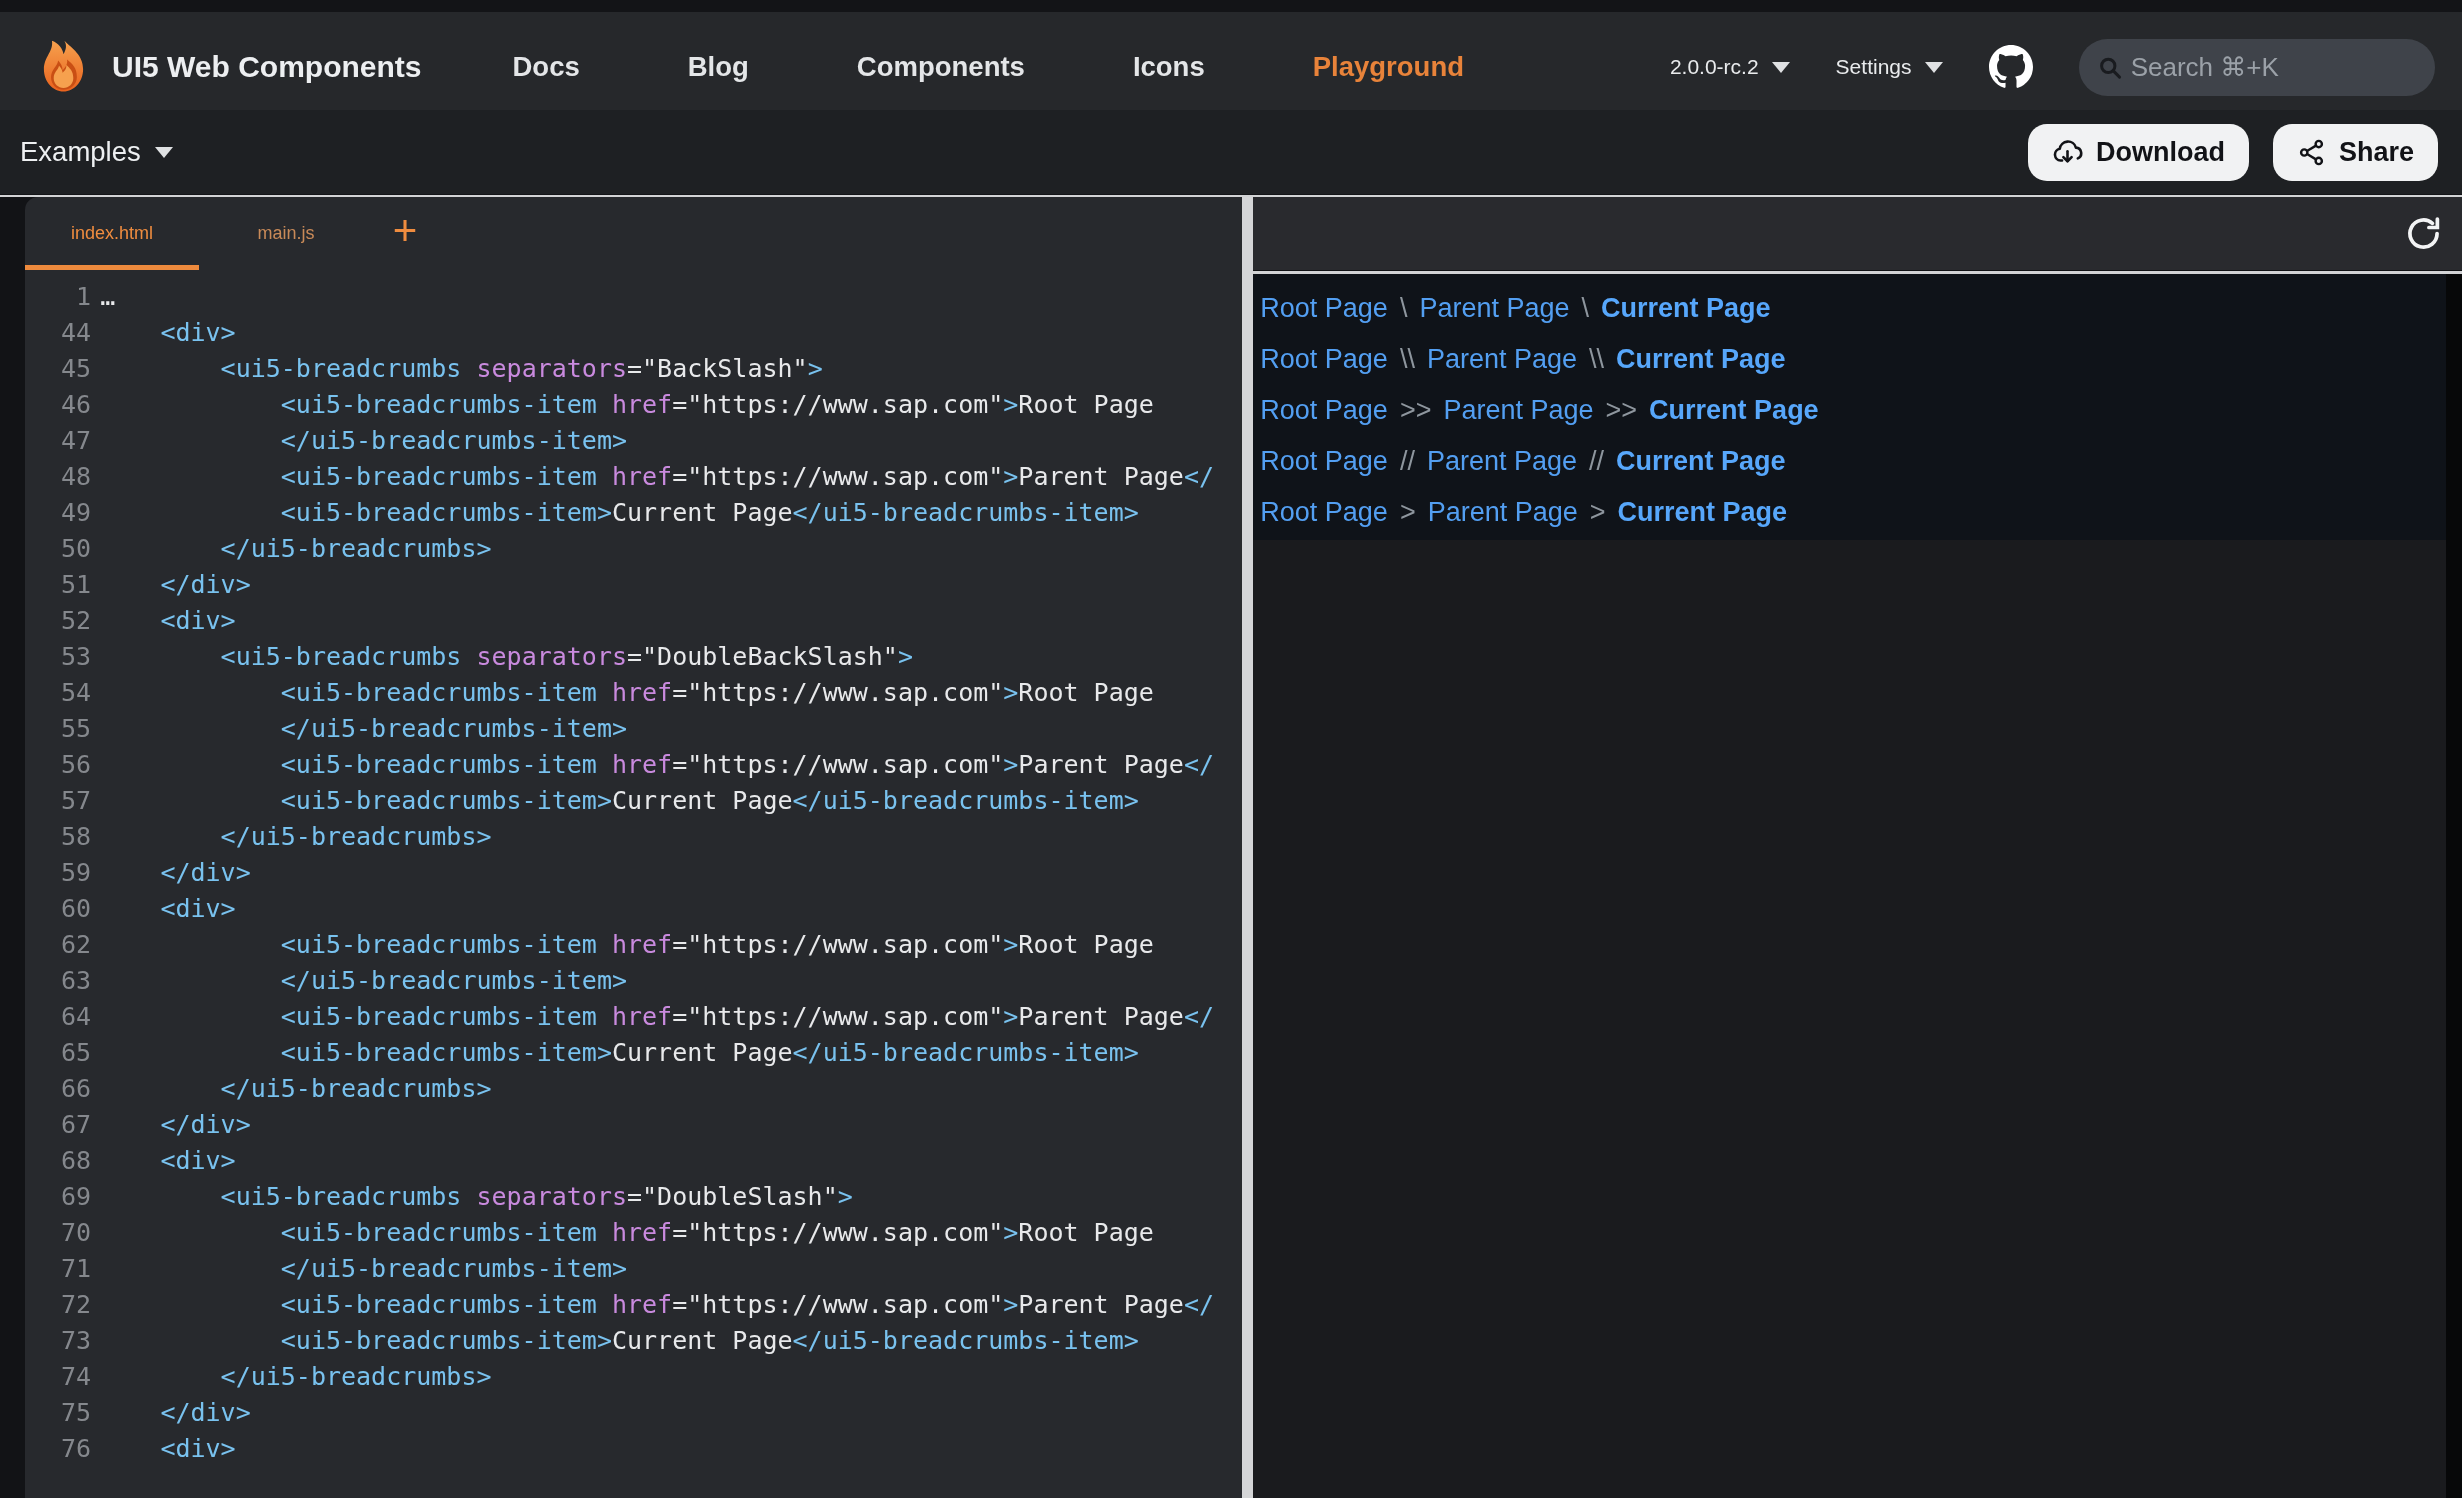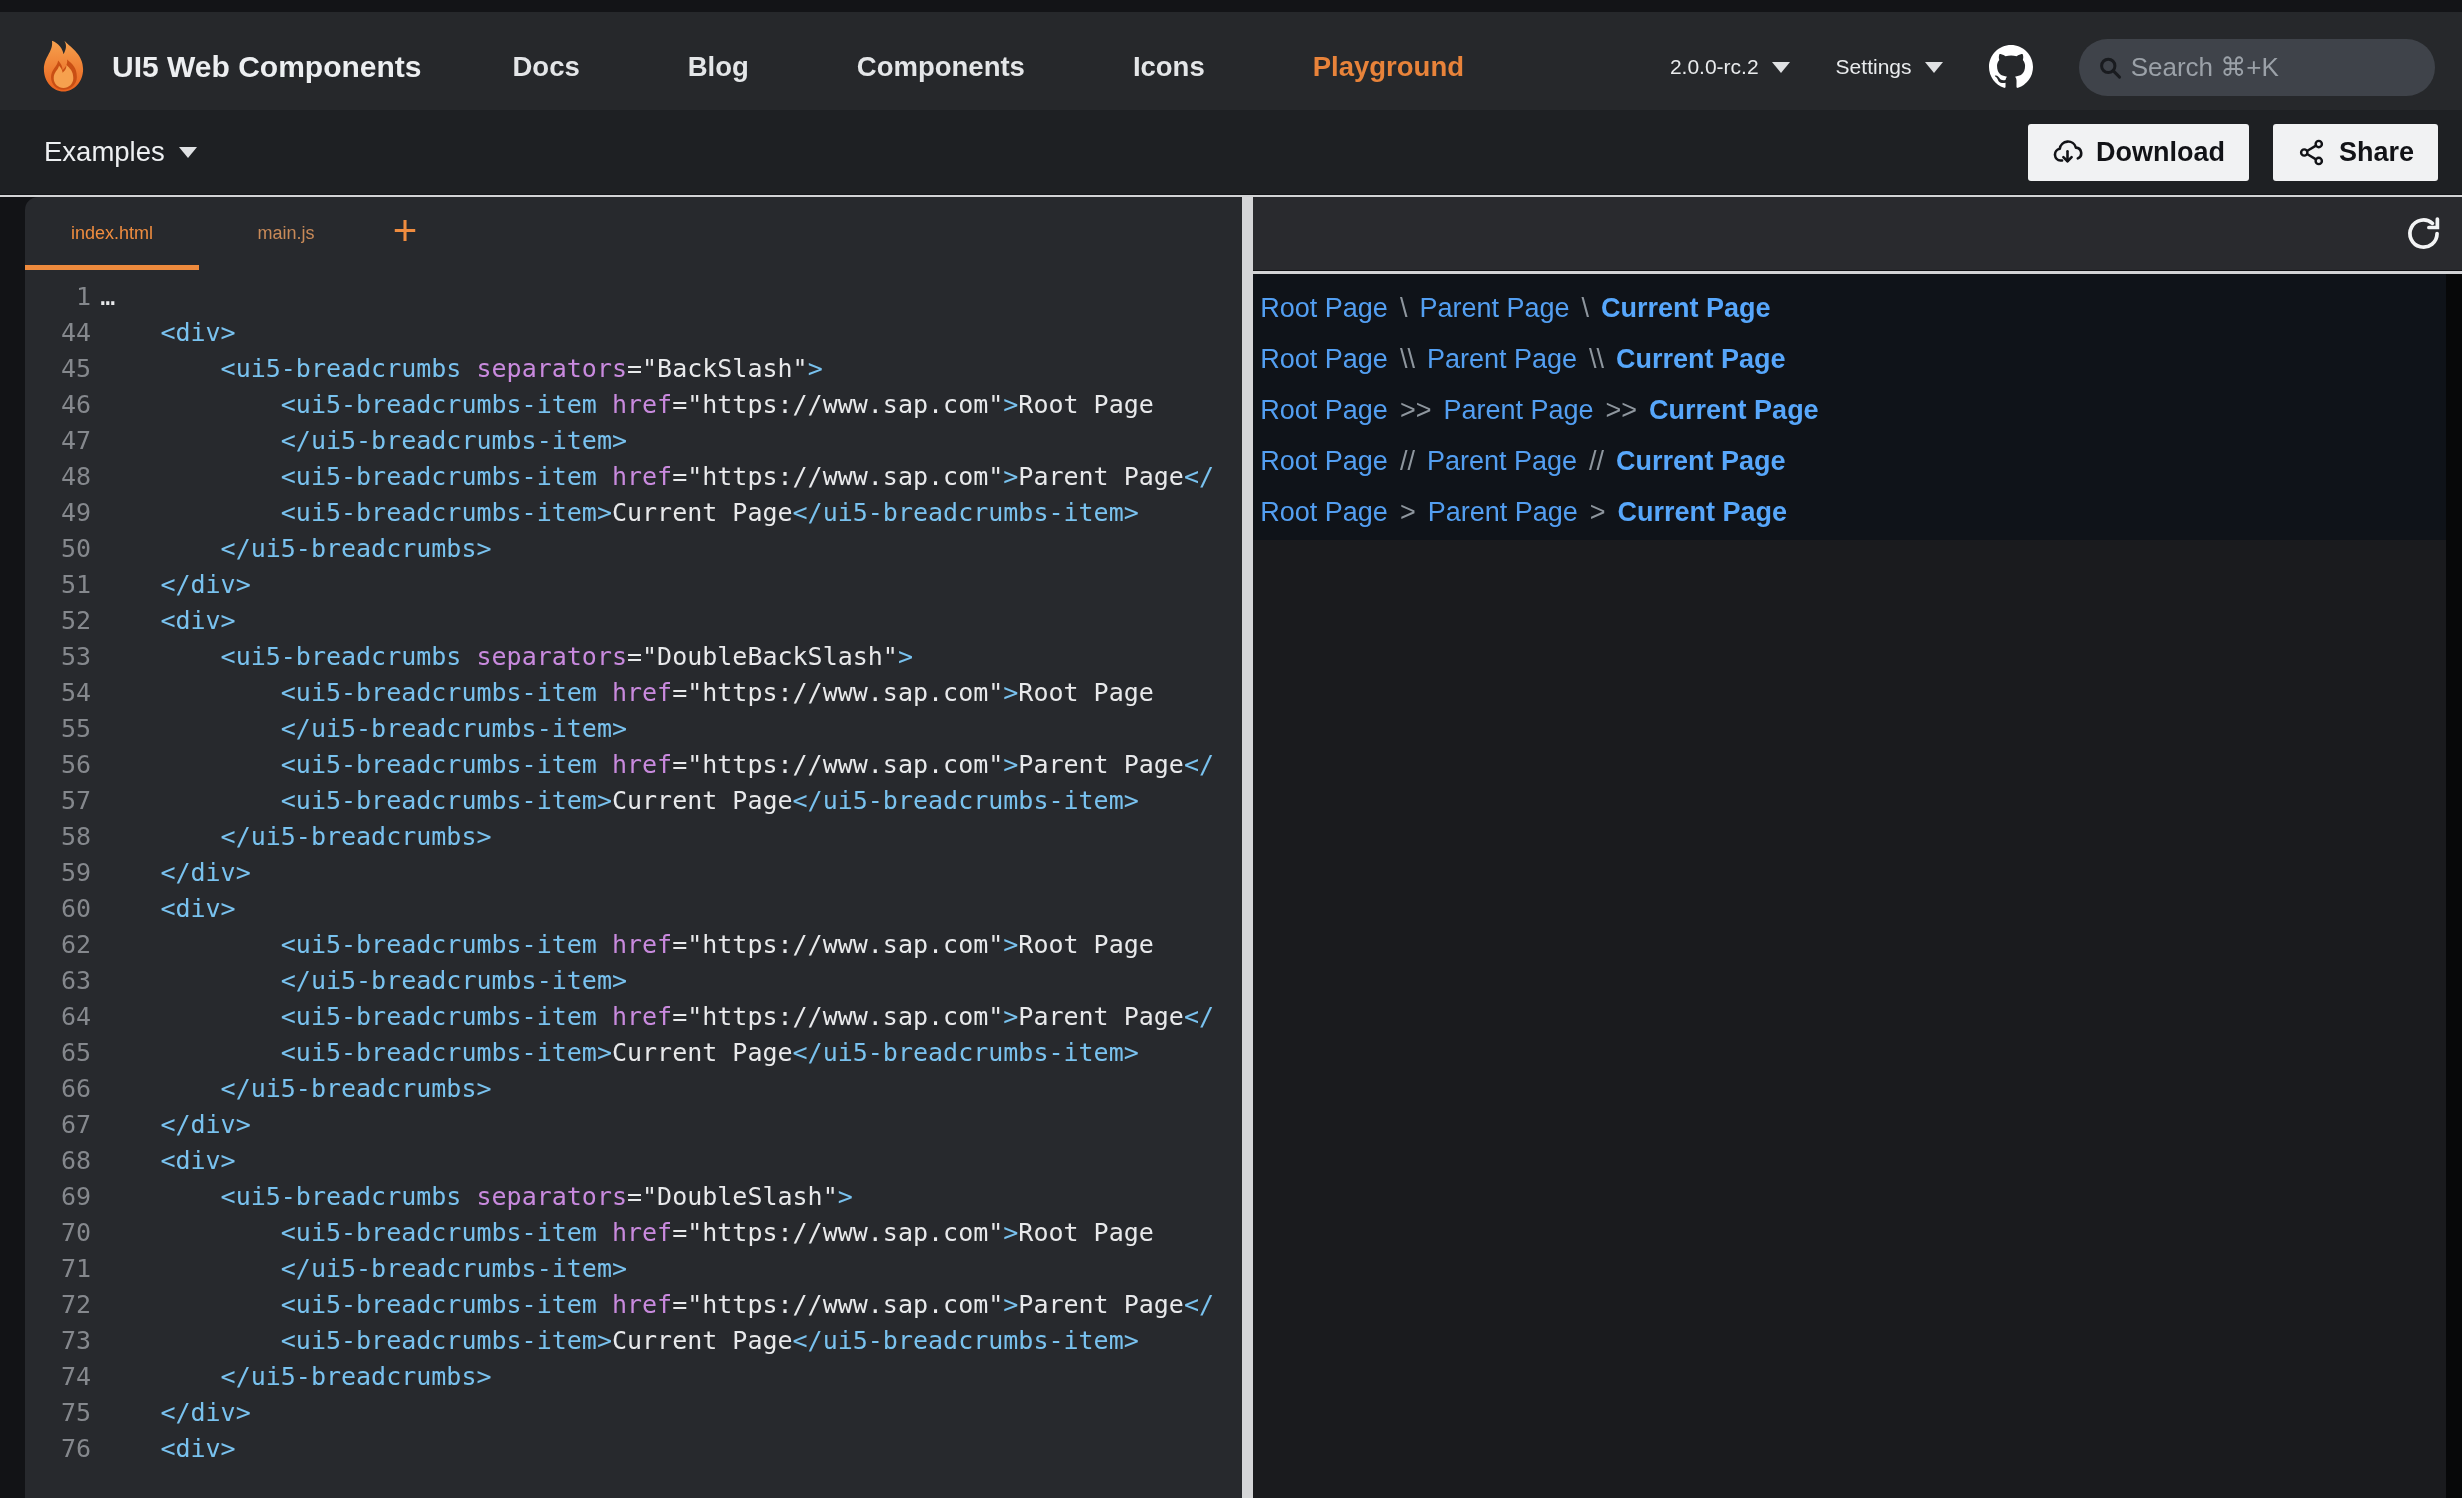--- a/index.html
+++ b/index.html
@@ -20,24 +20,24 @@
   .nav-drop{display:flex;align-items:center;gap:13px;color:#e9ebed;font-size:21px;font-weight:500;cursor:pointer;white-space:nowrap;}
   .caret{width:0;height:0;border-left:9.2px solid transparent;border-right:9.2px solid transparent;border-top:11px solid #dfe1e3;}
   .gh{width:44px;height:44px;display:flex;align-items:center;justify-content:center;cursor:pointer;}
   .search-pill{width:356px;height:57px;border-radius:28.5px;background:#3f434a;display:flex;align-items:center;
     padding:0 18.4px;box-sizing:border-box;gap:6px;}
   .search-pill input{background:transparent;border:none;outline:none;color:#cfd3d8;font-size:26px;width:100%;
     font-family:"Liberation Sans",sans-serif;}
   .search-pill input::placeholder{color:#9ba1a8;}
   
   .exbar{position:absolute;left:0;top:110px;width:2462px;height:84px;background:#1e2023;
-    display:flex;align-items:center;padding:0 24px 0 44px;box-sizing:border-box;}
+    display:flex;align-items:center;padding:0 24px 0 20px;box-sizing:border-box;}
   .exmenu{display:flex;align-items:center;gap:14.7px;color:#eef0f2;font-size:27.5px;font-weight:500;cursor:pointer;}
   .exbar-right{margin-left:auto;display:flex;align-items:center;gap:24px;}
-  .btn{height:57px;border-radius:3px;background:#f1f2f3;border:none;display:flex;align-items:center;gap:13px;
+  .btn{height:57px;border-radius:19px;background:#f1f2f3;border:none;display:flex;align-items:center;gap:13px;
     padding:0 24px;font-size:27px;font-weight:700;color:#121317;cursor:pointer;font-family:"Liberation Sans",sans-serif;}
   
   .ws-topline{position:absolute;left:0;top:195px;width:2462px;height:2.8px;background:#d2d3d5;}
   .ws-bg{position:absolute;left:0;top:197px;width:2462px;height:1301px;background:#121316;}
   .editor{position:absolute;left:25px;top:197px;width:1217px;height:1301px;background:#27292d;
     border-top-left-radius:13px;overflow:hidden;}
   .tabbar{position:absolute;left:0;top:0;width:100%;height:73px;display:flex;align-items:stretch;}
   .tab{min-width:174px;padding:0 40px;display:flex;align-items:center;justify-content:center;
     font-size:18px;color:#c98a58;cursor:pointer;position:relative;box-sizing:border-box;}
   .tab.active{color:#ef8c3f;}

